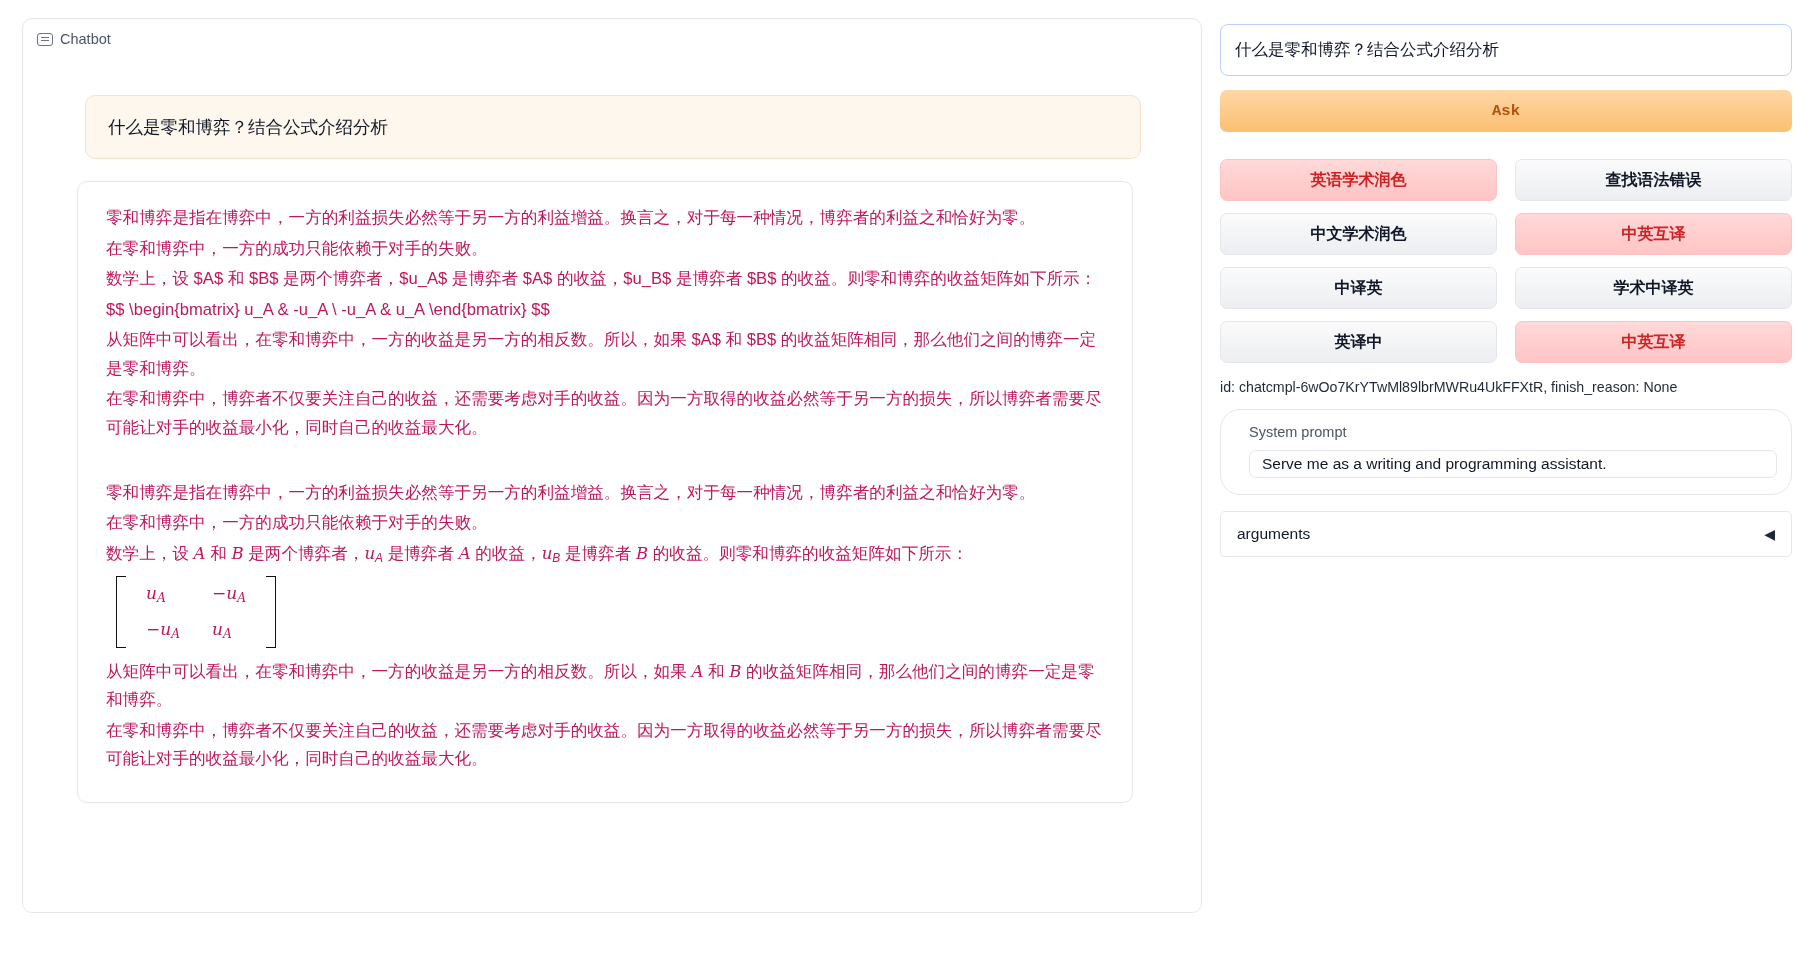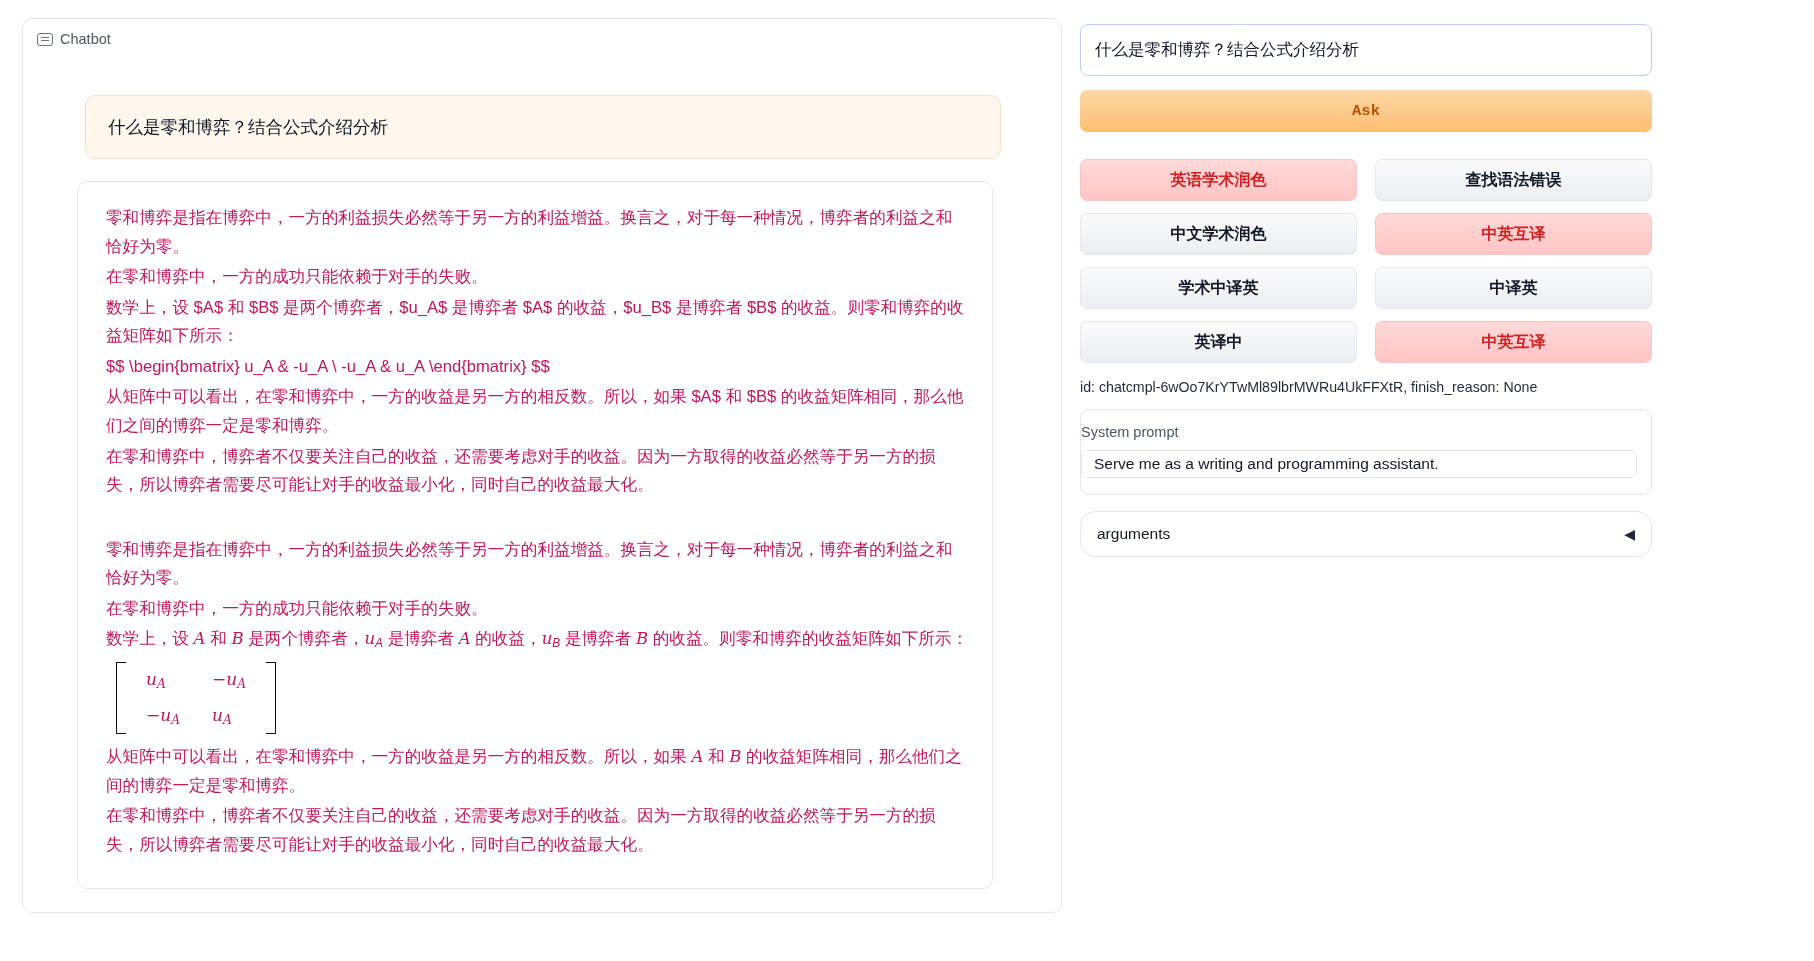--- a/index.html
+++ b/index.html
@@ -15,21 +15,21 @@
     position: relative;
     width: 1814px;
     height: 961px;
     display: flex;
     gap: 18px;
     padding: 18px 22px 0 22px;
   }
 
   
   .chat-panel {
-    width: 1040px;
+    width: 1180px;
     border: 1px solid #e5e7eb;
     border-radius: 10px;
     background: #ffffff;
     position: relative;
     height: 895px;
     padding: 0;
   }
   .chat-label {
     position: absolute;
     top: 12px; left: 14px;
@@ -170,22 +170,22 @@
 
   .meta-line {
     margin-top: 16px;
     font-size: 14.2px;
     color: #1f2937;
   }
 
   .sysprompt-box {
     margin-top: 14px;
     border: 1px solid #e5e7eb;
-    border-radius: 9px;
-    padding: 14px 14px 16px 0;
+    border-radius: 20px;
+    padding: 14px 14px 16px 28px;
     background: #fff;
   }
   .sysprompt-label {
     font-size: 14.5px;
     color: #4b5563;
     margin-bottom: 10px;
   }
   .sysprompt-field {
     width: 100%;
     height: 28px;
@@ -194,21 +194,21 @@
     padding: 10px 12px;
     font-size: 15.5px;
     color: #111827;
     outline: none;
     font-family: "Liberation Sans", sans-serif;
   }
 
   .accordion {
     margin-top: 16px;
     border: 1px solid #e5e7eb;
-    border-radius: 15px;
+    border-radius: 5px;
     height: 46px;
     display: flex;
     align-items: center;
     justify-content: space-between;
     padding: 0 16px;
     background: #fff;
     cursor: pointer;
   }
   .accordion .acc-label { font-size: 15.5px; color: #111827; }
   .accordion .acc-arrow { font-size: 14px; color: #1f2937; }
@@ -278,22 +278,22 @@
 
     <input class="prompt-input" type="text" value="什么是零和博弈？结合公式介绍分析" style="">
 
     <button class="ask-btn">Ask</button>
 
     <div class="btn-grid">
       <button class="grid-btn hot">英语学术润色</button>
       <button class="grid-btn">查找语法错误</button>
       <button class="grid-btn">中文学术润色</button>
       <button class="grid-btn hot">中英互译</button>
+      <button class="grid-btn">中译英</button>
       <button class="grid-btn">学术中译英</button>
-      <button class="grid-btn">中译英</button>
       <button class="grid-btn">英译中</button>
       <button class="grid-btn hot">中英互译</button>
     </div>
 
     <div class="meta-line">id: chatcmpl-6wOo7KrYTwMl89lbrMWRu4UkFFXtR, finish_reason: None</div>
 
     <div class="sysprompt-box">
       <div class="sysprompt-label">System prompt</div>
       <input class="sysprompt-field" type="text" value="Serve me as a writing and programming assistant." style="">
     </div>

